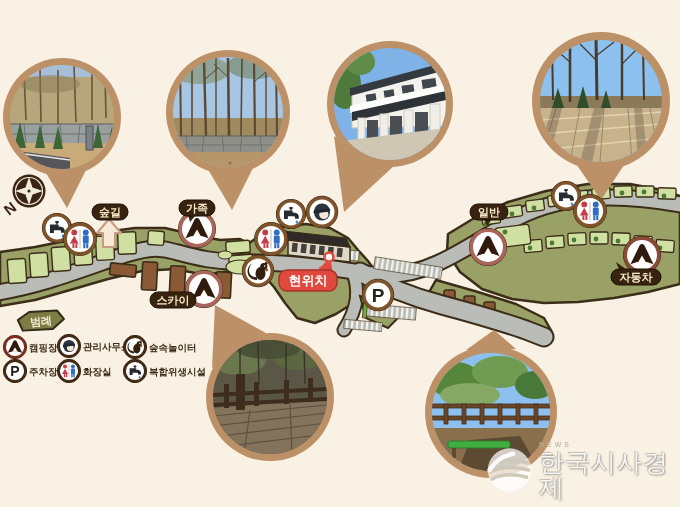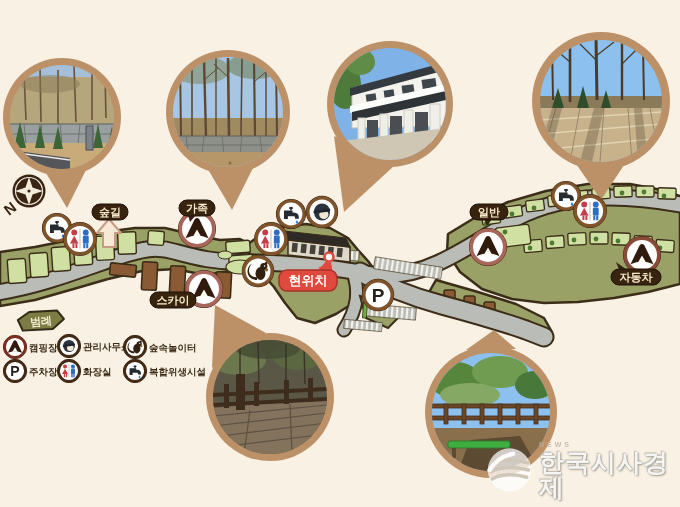--- a/index.html
+++ b/index.html
@@ -5,21 +5,21 @@
   html,body{margin:0;padding:0;}
   body{background:#e9e2d4;font-family:"Liberation Sans",sans-serif;}
   .stage{position:relative;width:680px;height:507px;background:#f8f1e4;overflow:hidden;}
   .layer{position:absolute;left:0;top:0;}
   .callout{position:absolute;}
   svg text{font-family:"Liberation Sans","DejaVu Sans",sans-serif;}
   .watermark{position:absolute;left:486px;top:440px;width:194px;height:60px;
     display:flex;align-items:center;gap:6px;pointer-events:none;}
   .wm-text{display:flex;flex-direction:column;line-height:1;}
   .wm-tagline{font-size:7px;letter-spacing:3px;color:#b9b0a0;opacity:.8;font-weight:700;margin-bottom:2px;}
-  .wm-name{font-size:25px;font-weight:700;letter-spacing:1px;color:rgba(255,255,255,.9);
+  .wm-name{font-size:25px;font-weight:400;letter-spacing:1px;color:rgba(255,255,255,.9);
     text-shadow:0 0 1px rgba(150,145,135,.9),1px 1px 2px rgba(140,135,125,.8),-1px -1px 1px rgba(170,165,155,.6);}
 </style>
 </head>
 <body>
 
 <div class="stage">
 
   <svg class="layer" width="680" height="507" viewBox="0 0 680 507">
     <defs>
       <pattern id="pstripe" width="5" height="14" patternUnits="userSpaceOnUse">

